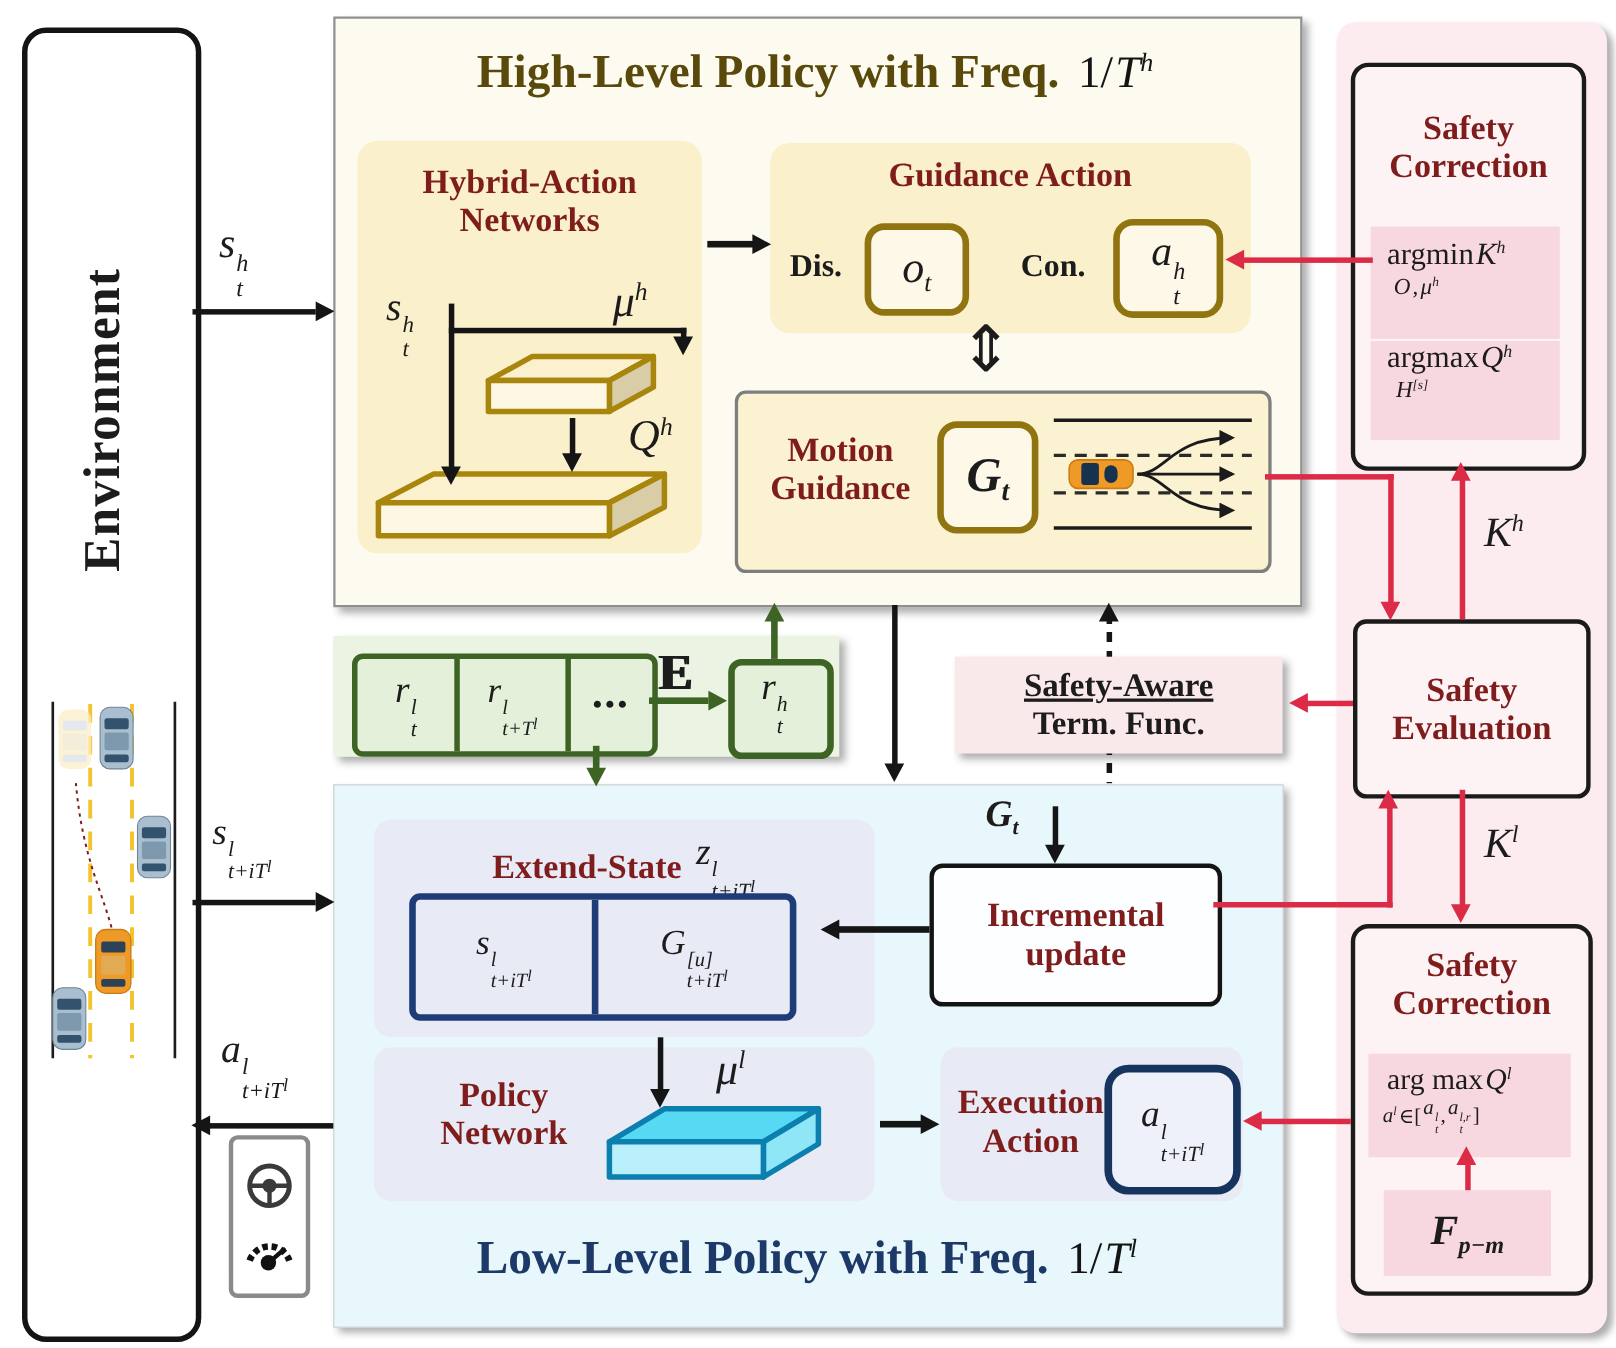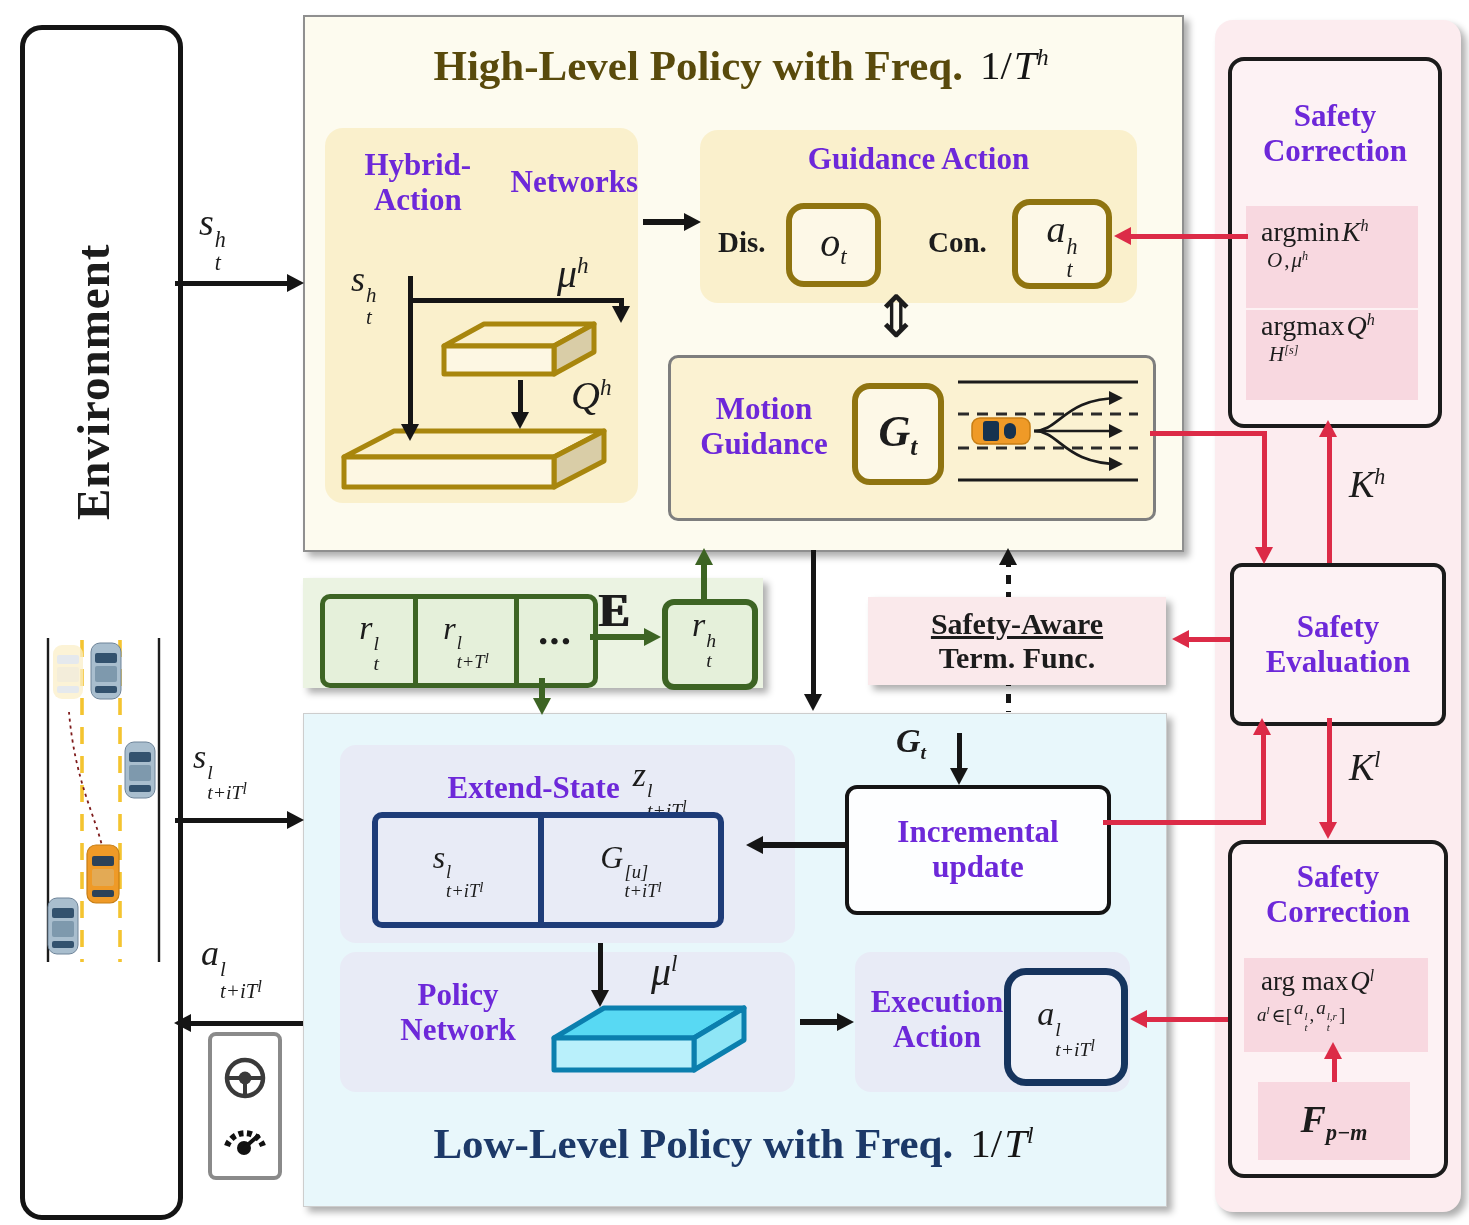--- a/index.html
+++ b/index.html
@@ -33,21 +33,21 @@
   .ah.d{border-left:9px solid transparent;border-right:9px solid transparent;border-top:17px solid #151515;}
   .ah.red{z-index:6;} .ah.red.l{border-right-color:#DC2B47;}
   .ah.red.u{border-bottom-color:#DC2B47;} .ah.red.d{border-top-color:#DC2B47;}
   .ah.grn.r{border-left-color:#3D6424;} .ah.grn.u{border-bottom-color:#3D6424;} .ah.grn.d{border-top-color:#3D6424;}
   .lab{position:absolute;z-index:7;}
   .subbox{position:absolute;background:#FAF0CC;border-radius:18px;z-index:2;}
   .goldbox{position:absolute;border:6px solid #8F7410;border-radius:18px;background:#FDF8E7;
            display:flex;align-items:center;justify-content:center;z-index:2;}
   .pinkhl{position:absolute;background:#F8D8E0;z-index:2;}
   .lavbox{position:absolute;background:#E8EBF6;border-radius:16px;z-index:2;}
-  .title30{font-weight:bold;font-size:31px;line-height:1.12;color:#6d28d9;}
+  .title30{font-weight:bold;font-size:31px;line-height:1.12;color:#7f1d1d;}
 </style>
 </head>
 <body>
 
 <div class="stage">
 
   <div class="panel" style="left:20px;top:25px;width:153px;height:1185px;border:5px solid #141414;border-radius:22px;background:#fff;z-index:1;"></div>
   <div class="lab" style="left:66px;top:90px;height:430px;writing-mode:vertical-rl;transform:rotate(180deg);
               font-size:47px;font-weight:bold;letter-spacing:1px;display:flex;align-items:center;">
     <span>Environment</span>
@@ -136,21 +136,21 @@
   <div class="panel shadow" style="left:303px;top:15px;width:877px;height:533px;background:#FDFBEF;border:2px solid #8f8f8f;z-index:1;"></div>
   <div class="lab ctr" style="left:303px;top:30px;width:877px;height:70px;z-index:2;">
     <span class="bold" style="font-size:43px;color:#594A0C;">High-Level Policy with Freq.</span>
     <span class="mathline" style="font-size:41px;color:#141414;margin-left:16px;">
         <span class="tok rm"><span>1/</span></span>
         <span class="tok"><span>T</span><span class="sp">h</span></span>
       </span>
   </div>
 
   <div class="subbox" style="left:325px;top:128px;width:313px;height:375px;"></div>
-  <div class="lab ctr" style="left:325px;top:148px;width:313px;z-index:2;flex-direction:row;">
+  <div class="lab ctr" style="left:325px;top:148px;width:313px;z-index:2;flex-direction:column;">
     <span class="title30">Hybrid-Action</span>
     <span class="title30">Networks</span>
   </div>
   <div class="lab mathline" style="left:350px;top:258px;font-size:36px;">
       <span class="tok"><span>s</span><span class="stk">
           <span class="u">h</span>
           <span class="d">t</span>
         </span></span>
     </div>
   <div class="lab mathline" style="left:556px;top:250px;font-size:40px;">

